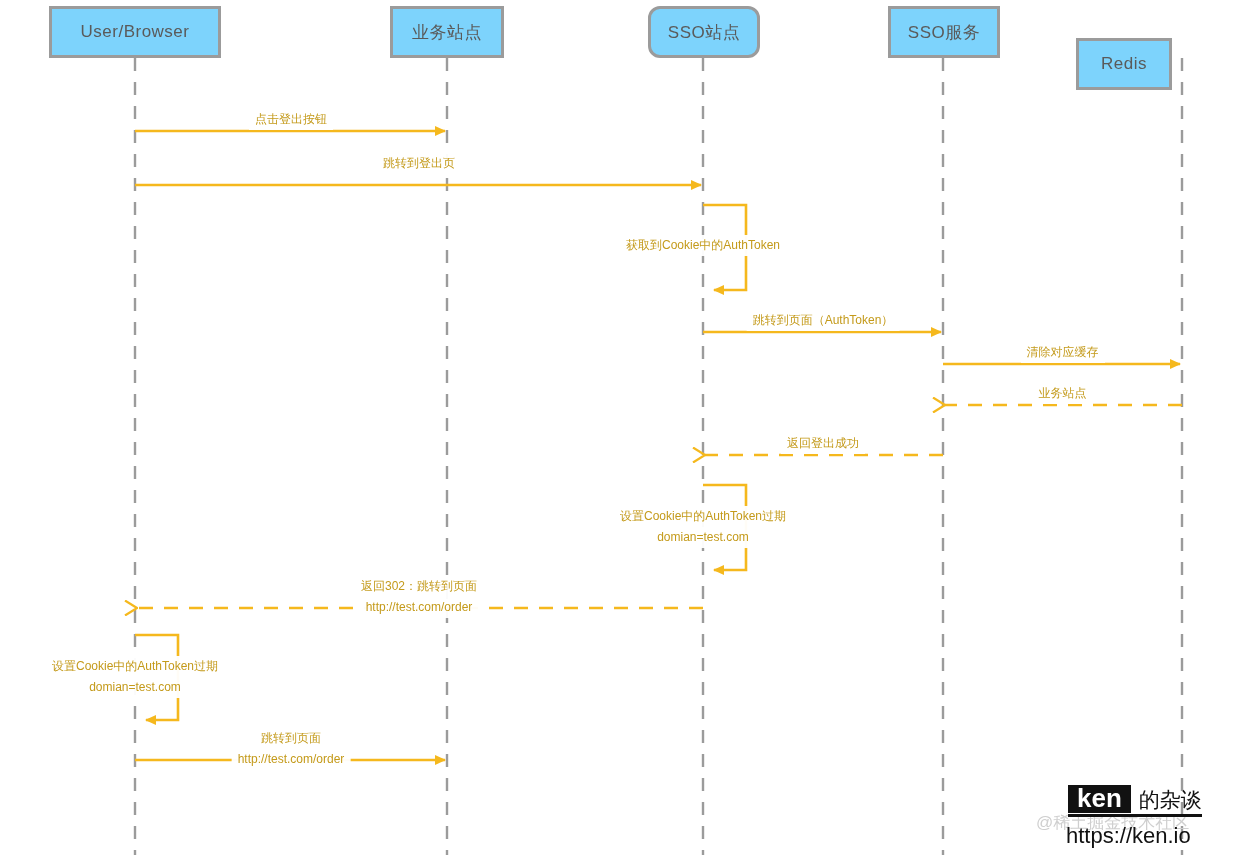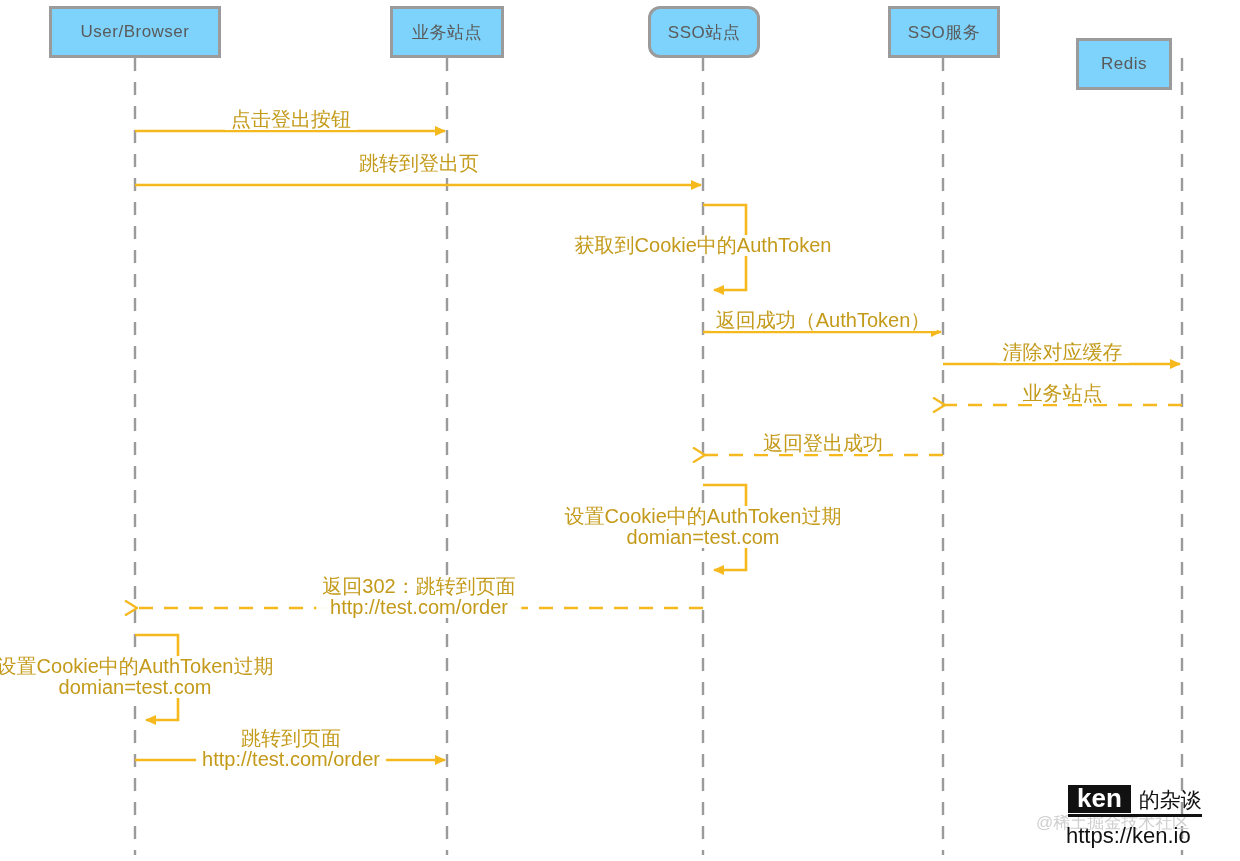--- a/index.html
+++ b/index.html
@@ -35,21 +35,21 @@
     justify-content: center;
     color: #5a5a5a;
     font-size: 17px;
     font-family: "Liberation Sans", "DejaVu Sans", sans-serif;
     letter-spacing: 0.5px;
     white-space: nowrap;
   }
   .msg-label {
     position: absolute;
     color: #C49A1A;
-    font-size: 20px;
+    font-size: 12px;
     font-family: "Liberation Sans", "DejaVu Sans", sans-serif;
     text-align: center;
     white-space: nowrap;
     line-height: 21px;
     transform: translateX(-50%);
     pointer-events: none;
   }
   .msg-label .l2 {
     display: block;
   }
@@ -159,21 +159,21 @@
       </div>
       <div class="actor-box" style="left: 1076px; top: 6px; width: 96px; height: 52px; border-color: rgb(155, 155, 155); color: rgb(90, 90, 90); margin-top: 32px;">
         <span>Redis</span>
       </div>
     </div>
 
   <div id="label-layer">
       <div class="msg-label" style="left: 291px; top: 109px; color: rgb(196, 154, 26); background: rgba(255, 255, 255, 0.96); padding: 0px 6px;"><span>点击登出按钮</span></div>
       <div class="msg-label" style="left: 419px; top: 153px; color: rgb(196, 154, 26); background: rgba(255, 255, 255, 0.96); padding: 0px 6px; text-align: center;"><span>跳转到登出页</span></div>
       <div class="msg-label" style="left: 703px; top: 235px; color: rgb(196, 154, 26); background: rgba(255, 255, 255, 0.96); padding: 0px 6px;"><span>获取到Cookie中的AuthToken</span></div>
-      <div class="msg-label" style="left: 823px; top: 310px; color: rgb(196, 154, 26); background: rgba(255, 255, 255, 0.96); padding: 0px 6px;"><span>返回成功（AuthToken）</span></div>
+      <div class="msg-label" style="left: 823px; top: 310px; color: rgb(196, 154, 26); background: rgba(255, 255, 255, 0.96); padding: 0px 6px;"><span>跳转到页面（AuthToken）</span></div>
       <div class="msg-label" style="left: 1062.5px; top: 342px; color: rgb(196, 154, 26); background: rgba(255, 255, 255, 0.96); padding: 0px 6px;"><span>清除对应缓存</span></div>
       <div class="msg-label" style="left: 1062.5px; top: 383px; color: rgb(196, 154, 26); background: rgba(255, 255, 255, 0.96); padding: 0px 6px;"><span>业务站点</span></div>
       <div class="msg-label" style="left: 823px; top: 433px; color: rgb(196, 154, 26); background: rgba(255, 255, 255, 0.96); padding: 0px 6px;"><span>返回登出成功</span></div>
       <div class="msg-label" style="left: 703px; top: 506px; color: rgb(196, 154, 26); background: rgba(255, 255, 255, 0.96); padding: 0px 6px;"><span>设置Cookie中的AuthToken过期</span><span class="l2">domian=test.com</span></div>
       <div class="msg-label" style="left: 419px; top: 576px; color: rgb(196, 154, 26); background: rgba(255, 255, 255, 0.96); padding: 0px 6px;"><span>返回302：跳转到页面</span><span class="l2">http://test.com/order</span></div>
       <div class="msg-label" style="left: 135px; top: 656px; color: rgb(196, 154, 26); background: rgba(255, 255, 255, 0.96); padding: 0px 6px;"><span>设置Cookie中的AuthToken过期</span><span class="l2">domian=test.com</span></div>
       <div class="msg-label" style="left: 291px; top: 728px; color: rgb(196, 154, 26); background: rgba(255, 255, 255, 0.96); padding: 0px 6px;"><span>跳转到页面</span><span class="l2">http://test.com/order</span></div>
     </div>
 
   <div id="watermark">

